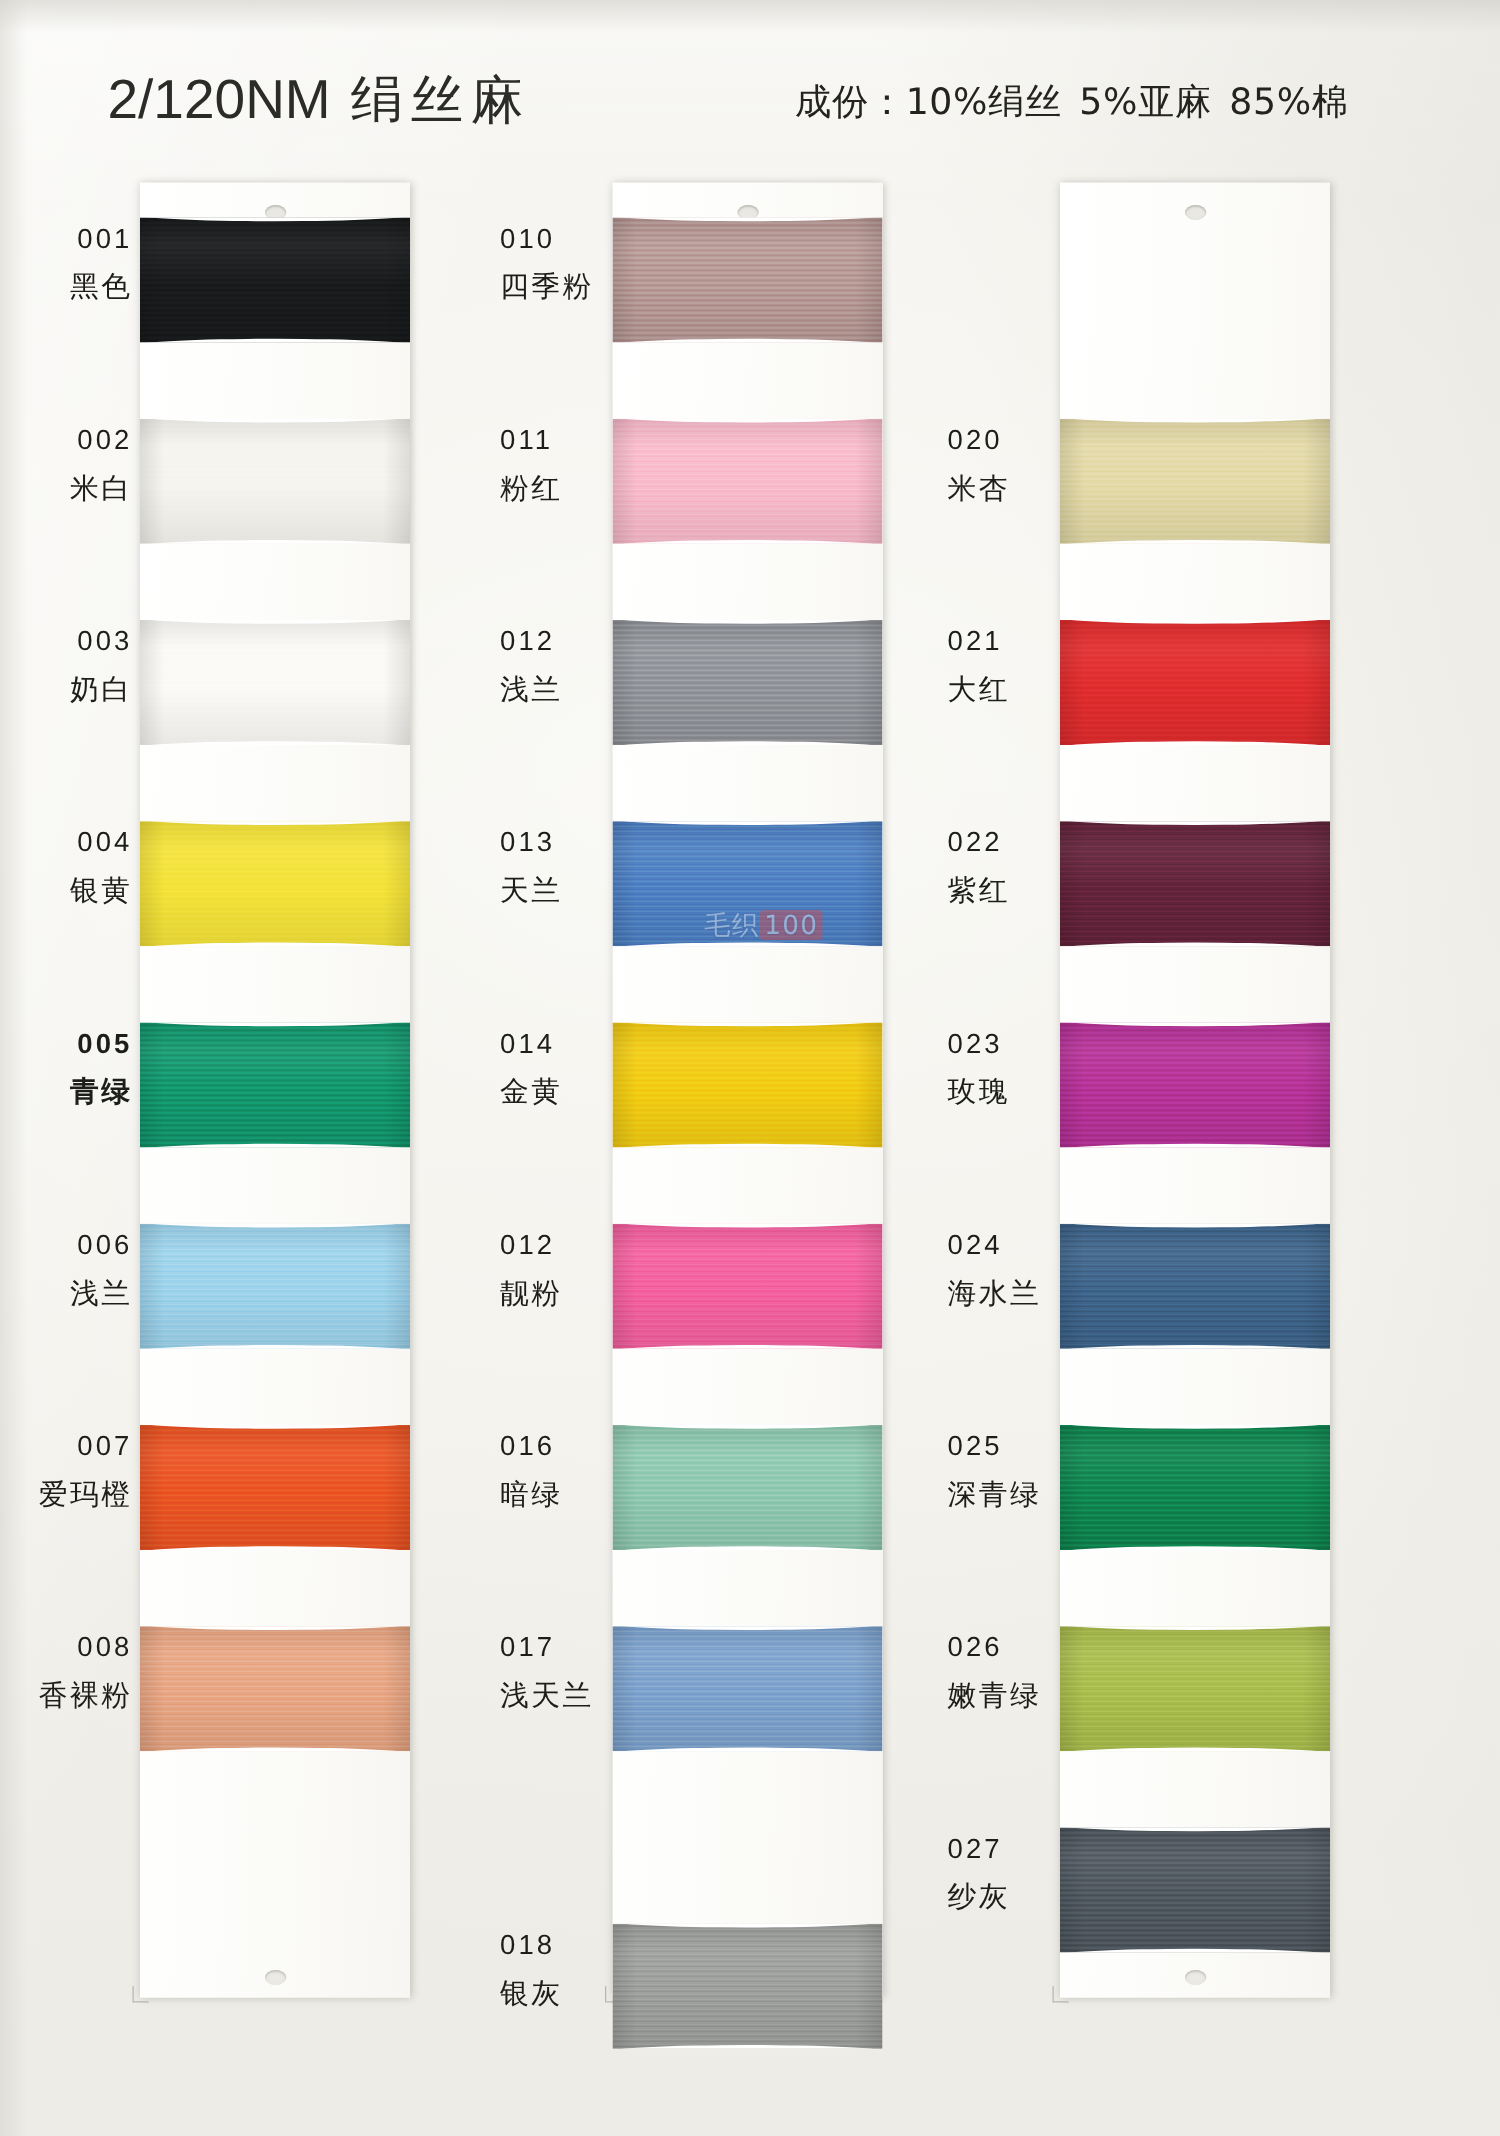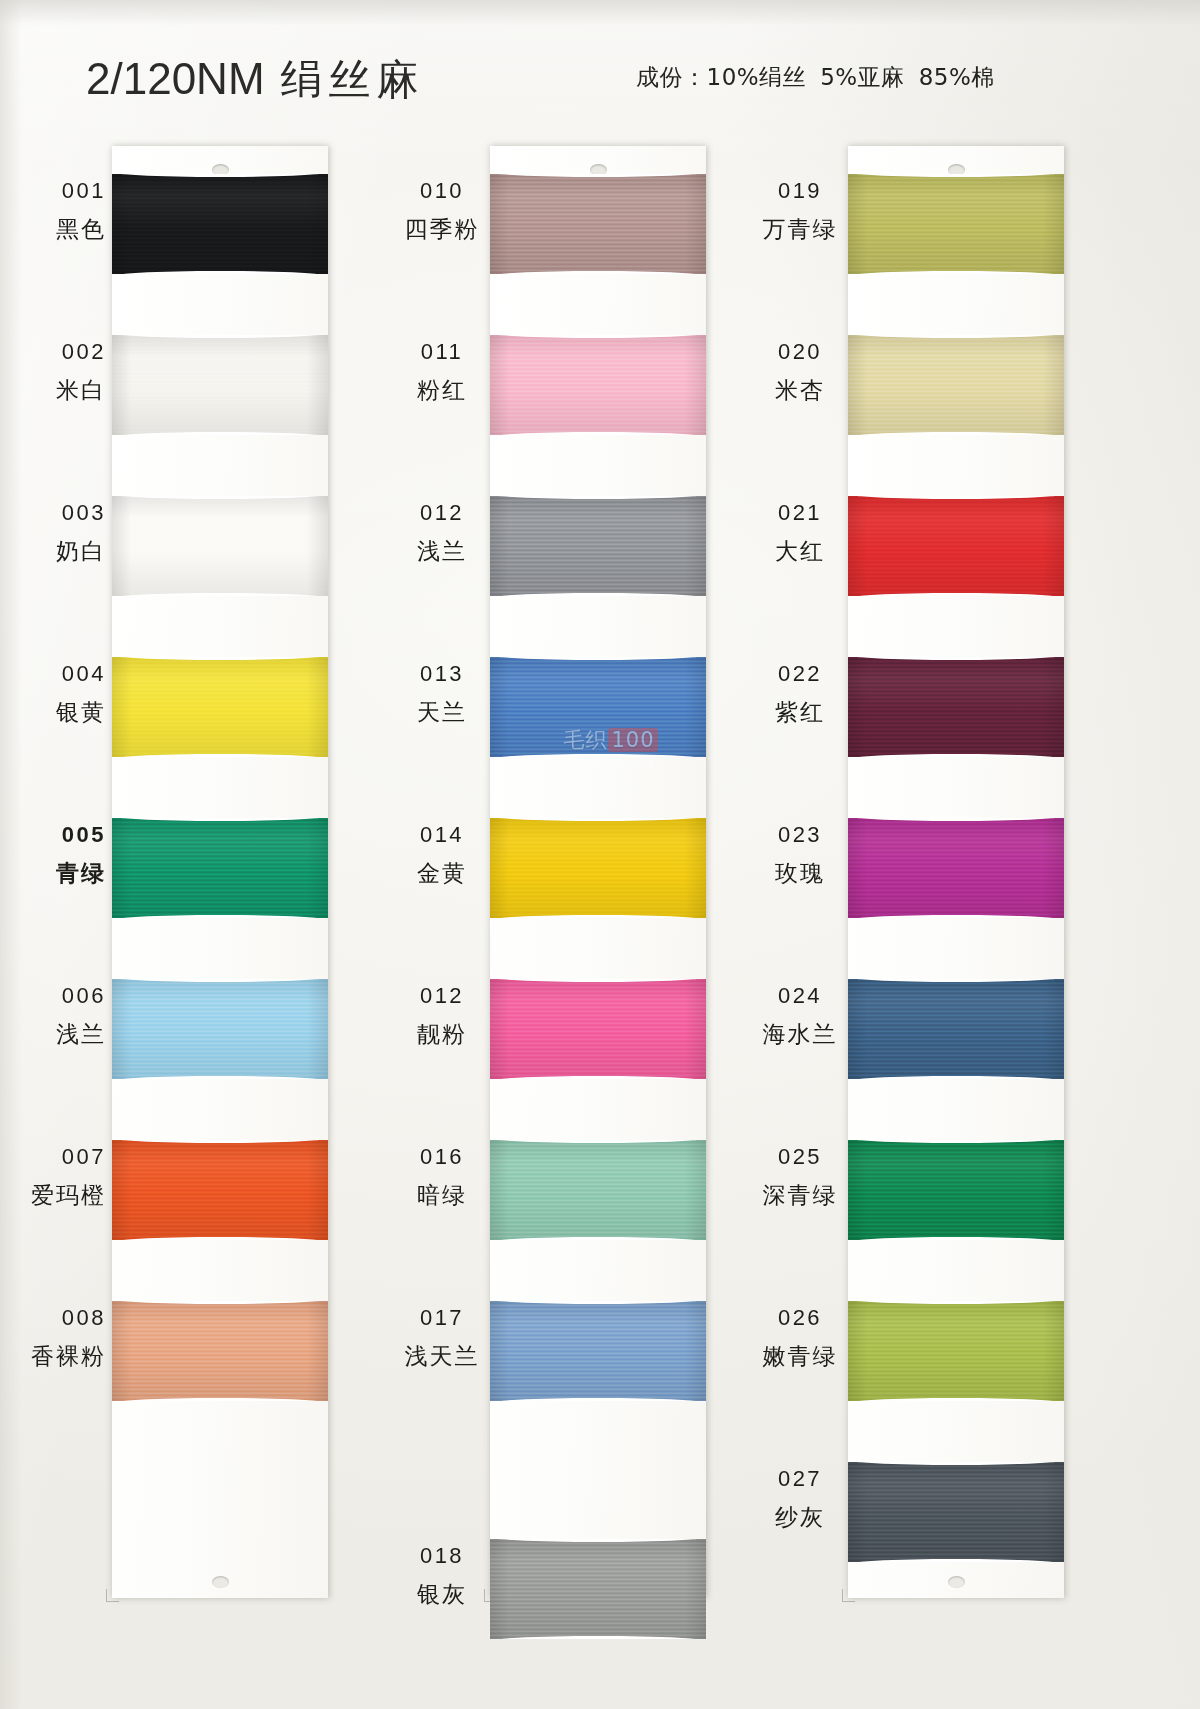--- a/index.html
+++ b/index.html
@@ -65,21 +65,21 @@
   .title .cn {
     font-family: "DejaVu Sans", "Liberation Sans", sans-serif;
     letter-spacing: 6px;
     margin-left: 16px;
     font-size: 42px;
   }
   .composition {
     position: absolute;
     left: 636px;
     top: 62px;
-    font-size: 23px;
+    font-size: 29px;
     color: #24241f;
     white-space: nowrap;
     font-family: "DejaVu Sans", "Liberation Sans", sans-serif;
     letter-spacing: 0.5px;
   }
   .composition .gap { display: inline-block; width: 14px; }
 
   
   .columns {
     position: absolute;
@@ -163,21 +163,21 @@
     font-family: "Liberation Sans", "DejaVu Sans", sans-serif;
   }
   .swatch-label .name {
     display: block;
     font-size: 23px;
     letter-spacing: 2px;
     margin-top: 10px;
     white-space: nowrap;
   }
   
-  .col-1 .swatch-label, .col-2 .swatch-label { width: 84px; text-align: center; }
+  .col-1 .swatch-label, .col-2 .swatch-label { width: 84px; text-align: left; }
 
   .swatch-yarn {
     position: absolute;
     left: 90px;
     width: 216px;
     height: 100px;
     overflow: hidden;
   }
   .yarn-fill {
     position: absolute;
@@ -504,33 +504,20 @@
             <div class="yarn-curve-top"></div>
             <div class="yarn-curve-bot"></div>
           </div>
         </div>
       </div>
       <div class="column col-2">
         <div class="card">
           <div class="card-hole-bottom"></div>
           <div class="card-crop-mark" style="left: -6px; bottom: -4px;"></div>
         </div>
-        <div class="swatch-row" style="top: 0px;">
-          <div class="swatch-label">
-            <span class="code">019</span>
-            <span class="name">万青绿</span>
-          </div>
-          <div class="swatch-yarn" style="top: 28px;">
-            <div class="yarn-fill" style="background: rgb(188, 187, 95);"></div>
-            <div class="yarn-threads"></div>
-            <div class="yarn-shade"></div>
-            <div class="yarn-curve-top"></div>
-            <div class="yarn-curve-bot"></div>
-          </div>
-        </div>
         <div class="swatch-row" style="top: 161px;">
           <div class="swatch-label">
             <span class="code">020</span>
             <span class="name">米杏</span>
           </div>
           <div class="swatch-yarn" style="top: 28px;">
             <div class="yarn-fill" style="background: rgb(227, 217, 165);"></div>
             <div class="yarn-threads"></div>
             <div class="yarn-shade"></div>
             <div class="yarn-curve-top"></div>

